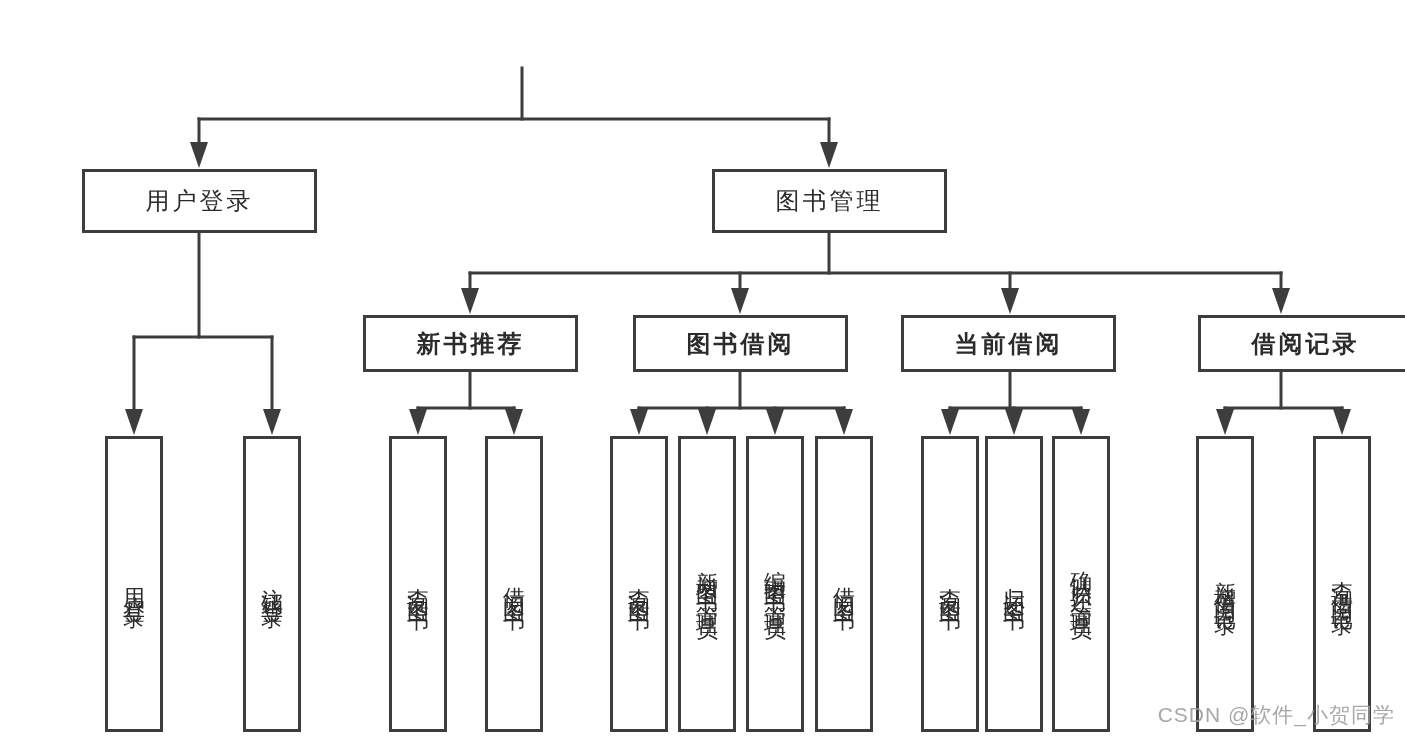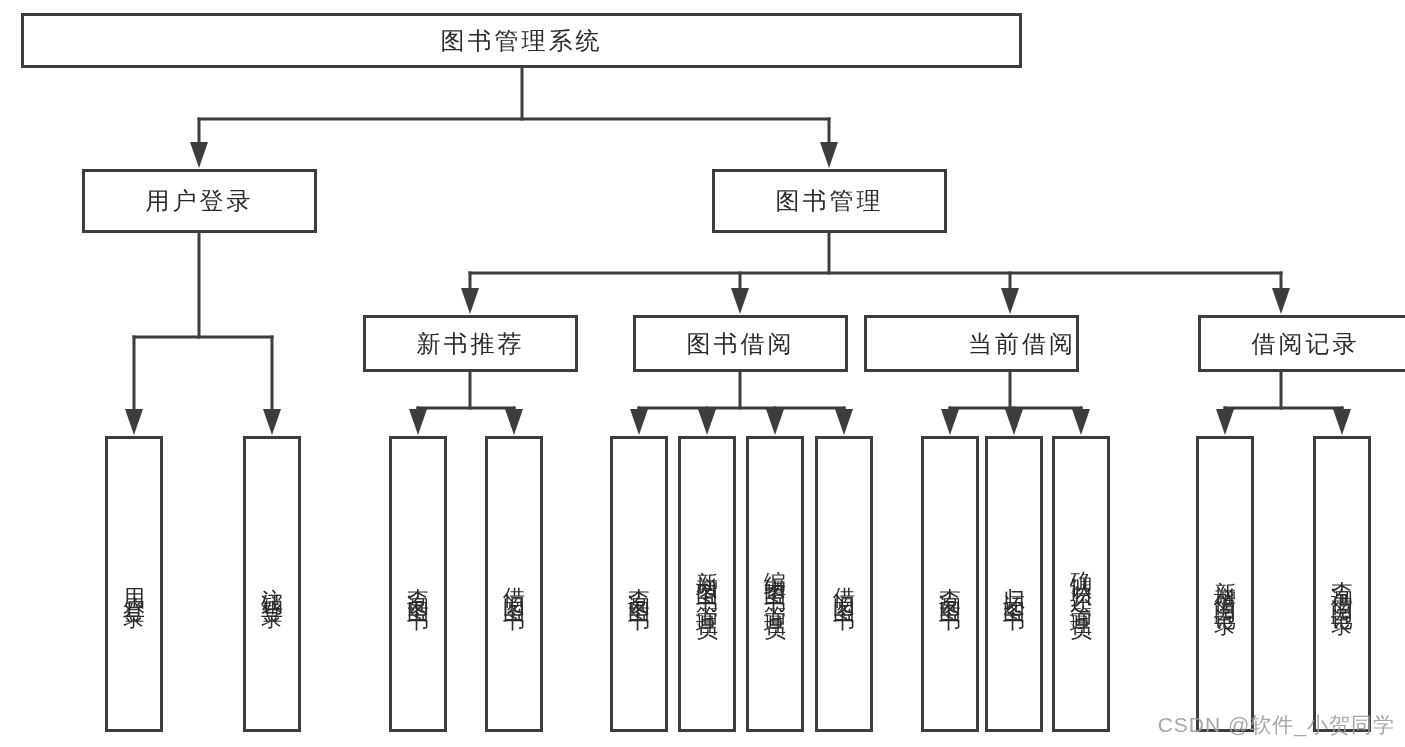--- a/index.html
+++ b/index.html
@@ -29,35 +29,35 @@
     z-index: 2;
   }
   .h-label {
     font-size: 24px;
     letter-spacing: 3px;
     color: #2b2b2b;
     white-space: nowrap;
   }
   .root-box  { left: 21px;  top: 13px;  width: 1001px; height: 55px; }
   .l2-box    { top: 169px; width: 235px; height: 64px; }
-  .l3-box    { top: 315px; width: 215px; height: 57px; }
+  .l3-box    { top: 315px; width: 215px; height: 57px; font-weight: bold; }
   .leaf      { top: 436px; width: 58px; height: 296px; border-width: 3px; }
   .vtext {
     writing-mode: vertical-rl;
     text-orientation: mixed;
     font-size: 22px;
     letter-spacing: 7px;
     line-height: 1;
     color: #2b2b2b;
     white-space: nowrap;
   }
   .watermark {
     position: absolute;
     right: 10px;
-    bottom: 8px;
+    bottom: 18px;
     font-size: 21px;
     color: rgba(160, 160, 160, 0.92);
     letter-spacing: 1px;
     z-index: 10;
     white-space: nowrap;
   }
 </style>
 </head>
 <body>
 
@@ -125,38 +125,35 @@
       <polygon points="766,409 784,409 775,435"></polygon>
       <polygon points="835,409 853,409 844,435"></polygon>
       <polygon points="941,409 959,409 950,435"></polygon>
       <polygon points="1005,409 1023,409 1014,435"></polygon>
       <polygon points="1072,409 1090,409 1081,435"></polygon>
       <polygon points="1216,409 1234,409 1225,435"></polygon>
       <polygon points="1333,409 1351,409 1342,435"></polygon>
     </g>
   </svg>
 
-  <div class="box root-box">
-    <span class="h-label">图书管理系统</span>
-  </div>
 
   <div class="box l2-box" style="left:82px;">
     <span class="h-label">用户登录</span>
   </div>
   <div class="box l2-box" style="left:712px;justify-content:center;">
     <span class="h-label">图书管理</span>
   </div>
 
   <div class="box l3-box" style="left:363px;">
     <span class="h-label">新书推荐</span>
   </div>
   <div class="box l3-box" style="left:633px;">
     <span class="h-label">图书借阅</span>
   </div>
-  <div class="box l3-box" style="left:864px;justify-content:flex-end;">
+  <div class="box l3-box" style="left:901px;">
     <span class="h-label">当前借阅</span>
   </div>
   <div class="box l3-box" style="left:1174px;margin-left:24px;">
     <span class="h-label">借阅记录</span>
   </div>
 
   <div class="box leaf" style="left:105px;">
     <span class="vtext">用户登录</span>
   </div>
   <div class="box leaf" style="left:243px;">

